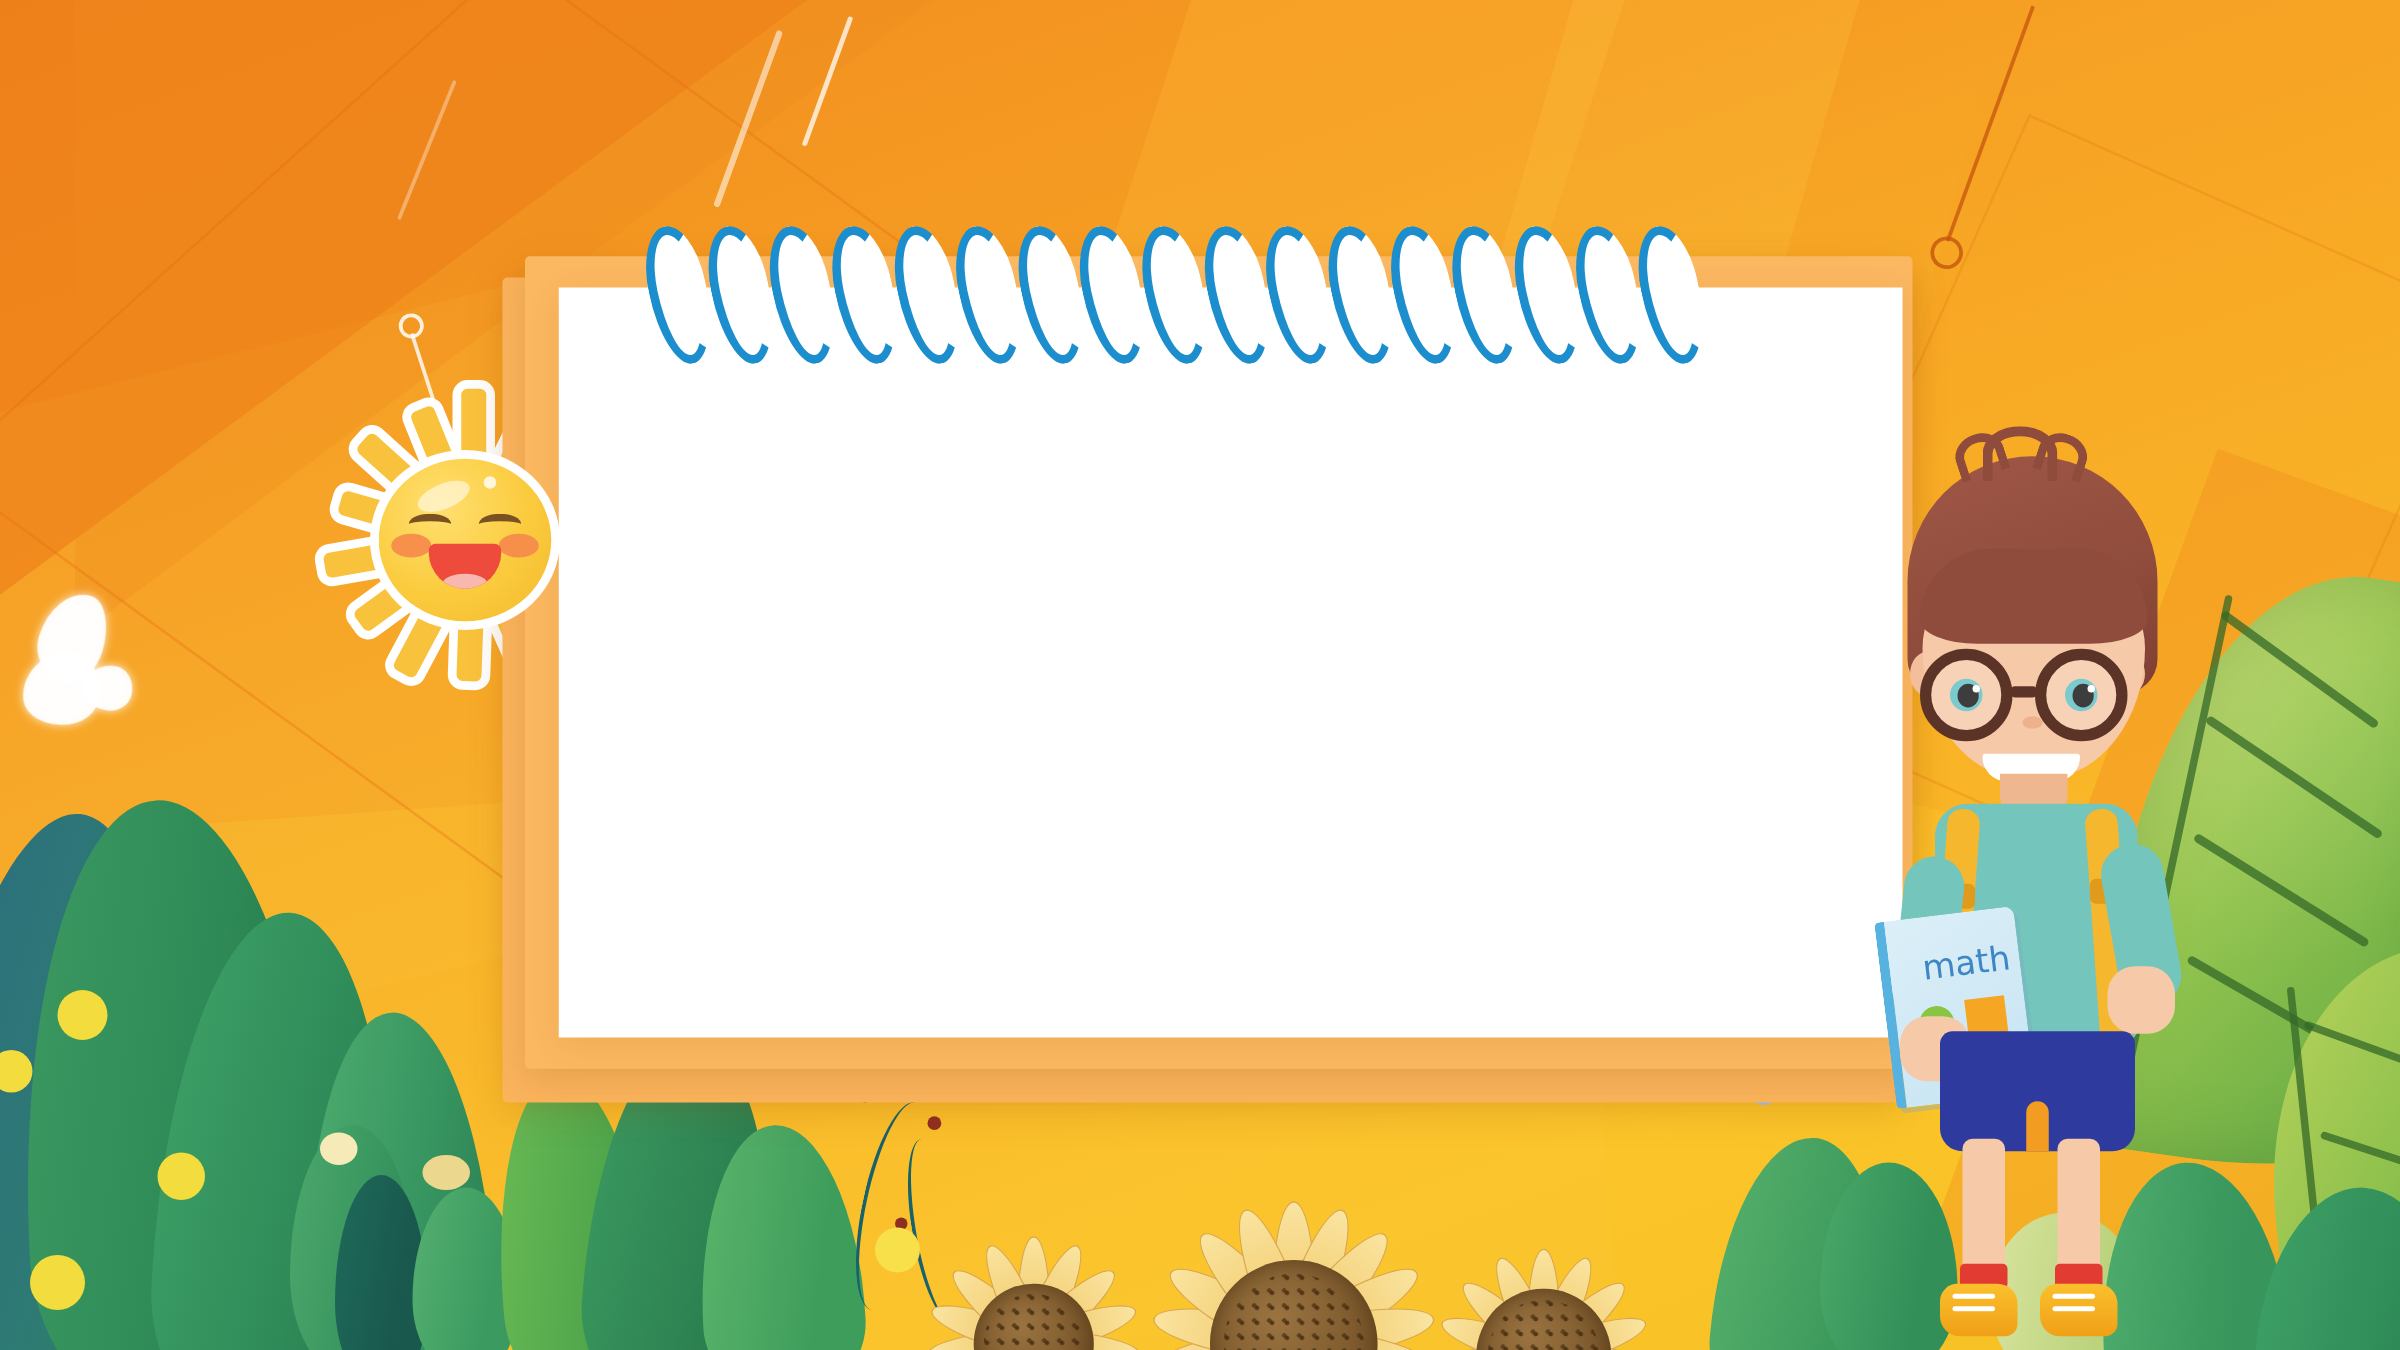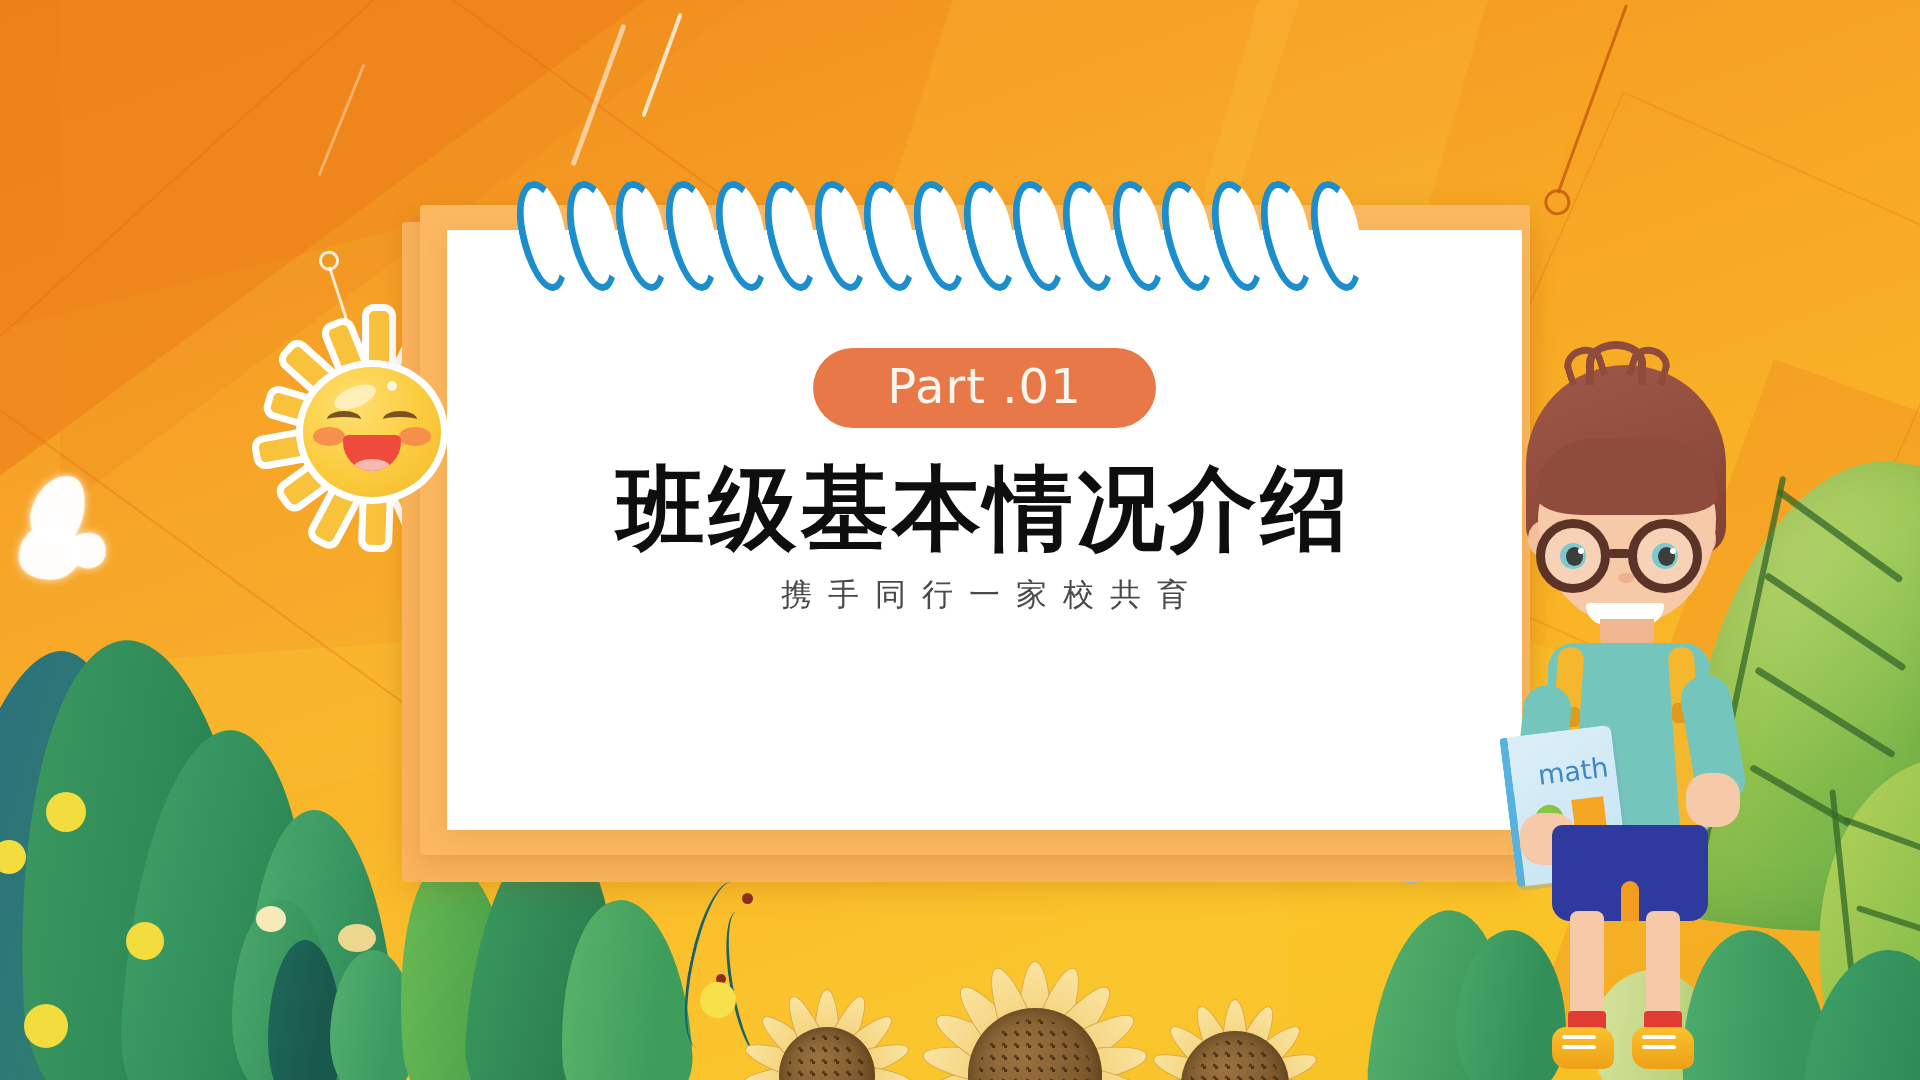--- a/index.html
+++ b/index.html
@@ -733,25 +733,20 @@
         <div class="hook"></div>
       </div>
     <div class="ring">
         <div class="hook"></div>
       </div>
     <div class="ring">
         <div class="hook"></div>
       </div>
   </div>
 
-  <div class="content">
-    <div class="part-badge">Part .01</div>
-    <div class="main-title">班级基本情况介绍</div>
-    <div class="sub-title">携手同行一家校共育</div>
-  </div>
 
   <div class="boy">
     <div class="b b-pack"></div>
     <div class="b b-hair"></div>
     <div class="b b-tuft"></div>
     <div class="b b-tuft2"></div>
     <div class="b b-tuft3"></div>
     <div class="b b-ear l"></div>
     <div class="b b-ear r"></div>
     <div class="b b-face"></div>

